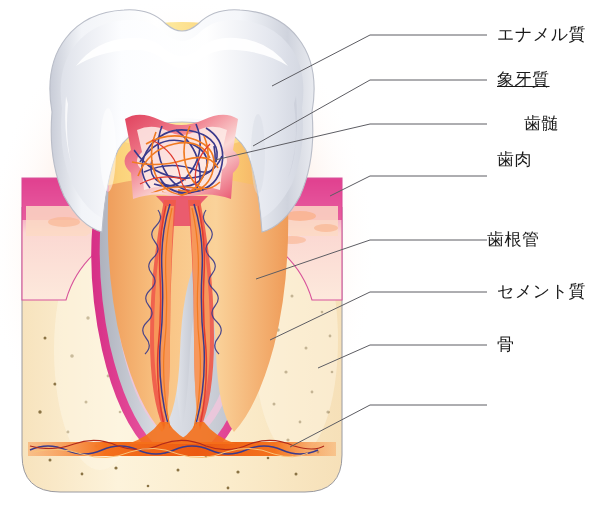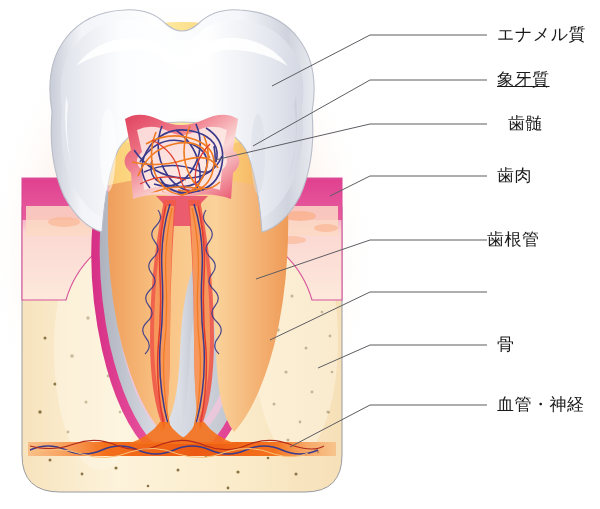--- a/index.html
+++ b/index.html
@@ -323,19 +323,19 @@
         <path d="M487,292 L370,292 L270,340"></path>
         <path d="M487,345 L370,345 L318,368"></path>
         <path d="M487,405 L370,405 L290,447"></path>
       </g>
 
     </g>
   </svg>
 
   <div class="lbl" style="left:497px;top:26px;">エナメル質</div>
   <div class="lbl" style="left:497px;top:71px;text-decoration:underline;">象牙質</div>
-  <div class="lbl" style="left:508px;top:115px;">歯髄</div>
-  <div class="lbl" style="left:497px;top:167px;">歯肉</div>
+  <div class="lbl" style="left:524px;top:115px;">歯髄</div>
+  <div class="lbl" style="left:497px;top:151px;">歯肉</div>
   <div class="lbl" style="left:487px;top:231px;">歯根管</div>
+  <div class="lbl" style="left:497px;top:283px;">セメント質</div>
   <div class="lbl" style="left:497px;top:336px;">骨</div>
-  <div class="lbl" style="left:497px;top:396px;">血管・神経</div>
 
 </div>
 
 </body></html>

